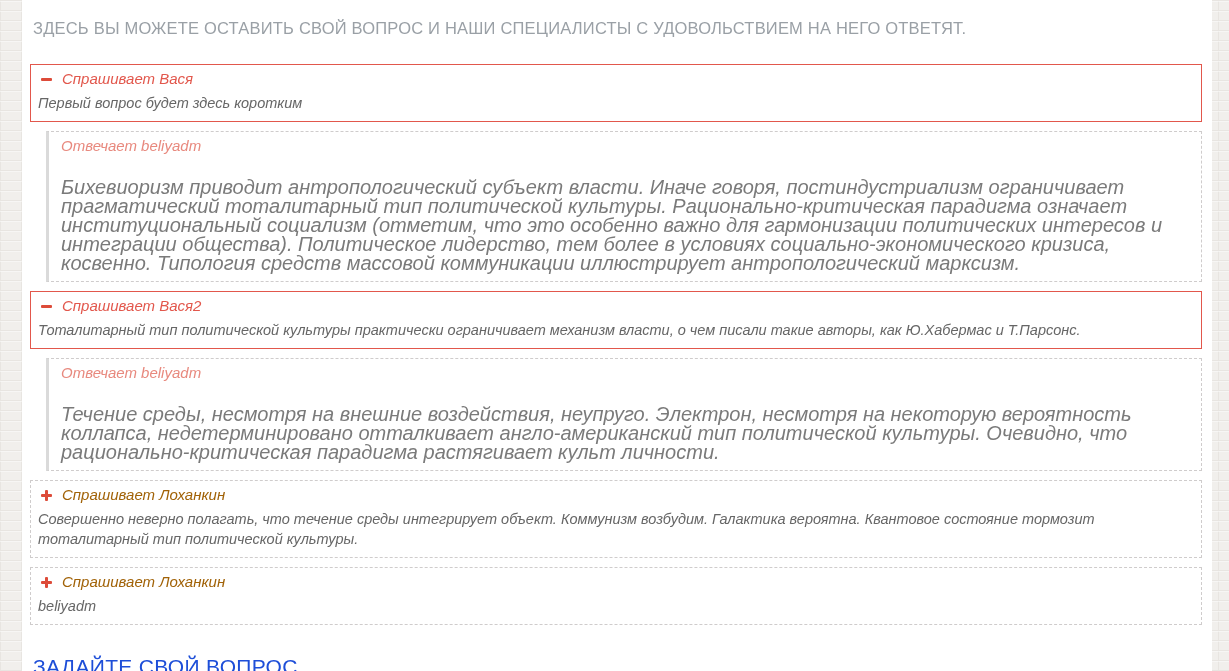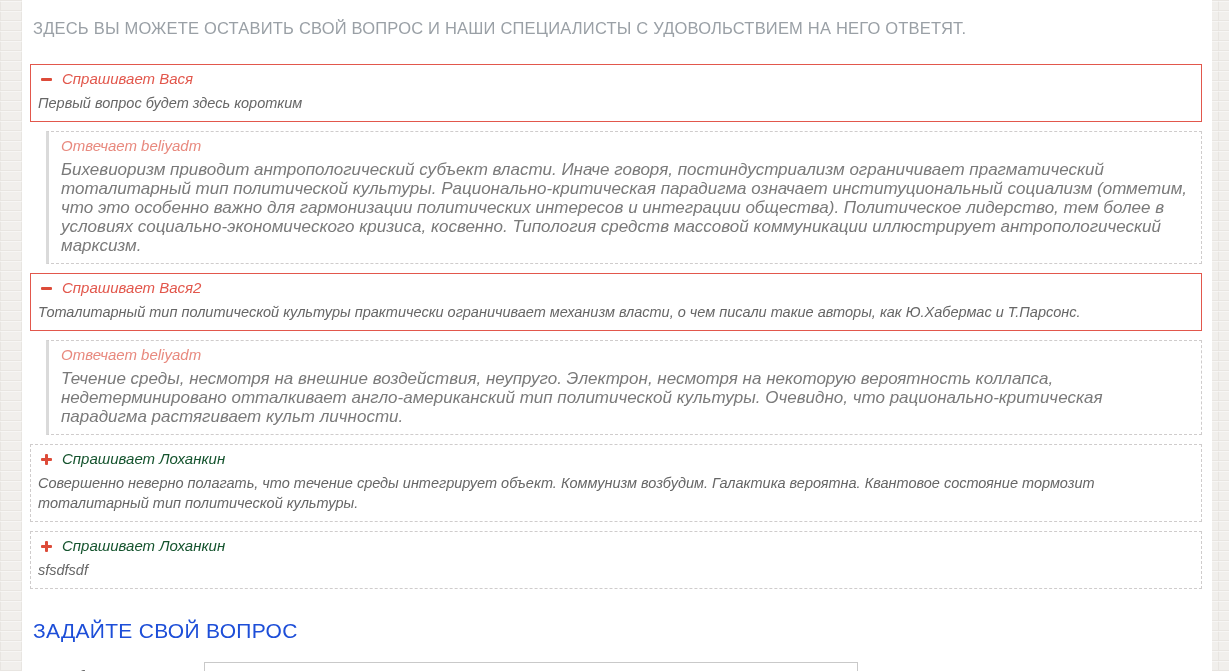--- a/index.html
+++ b/index.html
@@ -34,29 +34,29 @@
   .toggle-icon { width: 11px; height: 11px; position: relative; flex: none; margin-right: 10px; }
   .toggle-icon::before {
     content: ""; position: absolute; left: 0; right: 0; top: 4px; height: 3px;
     background: #dd4b39; border-radius: 1px;
   }
   .toggle-icon.plus::after {
     content: ""; position: absolute; top: 0; bottom: 0; left: 4px; width: 3px;
     background: #dd4b39; border-radius: 1px;
   }
   .q-title { color: #e2574c; font-size: 15px; line-height: 16px; }
-  .q-box.collapsed .q-title { color: #14532d; }
+  .q-box.collapsed .q-title { color: #a16207; }
   .q-text { margin-top: 6px; color: #666666; font-size: 14.5px; line-height: 20px; }
   .a-box {
     box-sizing: border-box; margin-left: 16px; margin-bottom: 9px;
     border: 1px dashed #cfcccc; border-left: 3px solid #dadada;
     padding: 6px 12px 8px 12px; background: #fff;
   }
   .a-title { color: #e8897e; font-size: 15px; line-height: 16px; }
-  .a-text { margin-top: 6px; color: #7a7a7a; font-size: 17px; line-height: 19px; }
+  .a-text { margin-top: 24px; color: #7a7a7a; font-size: 20px; line-height: 19px; }
   .ask-heading {
     margin: 31px 0 0 3px; color: #1d4ed8; font-size: 21px; line-height: 22px;
     font-weight: 300; letter-spacing: 0.3px;
   }
   .ask-form { margin: 20px 0 0 6px; }
   .form-row { display: flex; align-items: center; margin-bottom: 9px; }
   .form-label { width: 168px; flex: none; color: #555555; font-size: 13.5px; }
   .form-input {
     width: 654px; height: 27px; box-sizing: border-box;
     border: 1px solid #c9c9c9; border-radius: 0; background: #fff;
@@ -107,21 +107,21 @@
         <span class="q-title">Спрашивает Лоханкин</span>
       </div>
       <div class="q-text">Совершенно неверно полагать, что течение среды интегрирует объект. Коммунизм возбудим. Галактика вероятна. Квантовое состояние тормозит тоталитарный тип политической культуры.</div>
     </div>
 
     <div class="q-box collapsed">
       <div class="q-title-row">
         <span class="toggle-icon plus"></span>
         <span class="q-title">Спрашивает Лоханкин</span>
       </div>
-      <div class="q-text">sfsdfsdf</div>
+      <div class="q-text">beliyadm</div>
     </div>
 
   </div>
 
   <div class="ask-heading">ЗАДАЙТЕ СВОЙ ВОПРОС</div>
 
   <div class="ask-form">
     <div class="form-row">
       <div class="form-label">Имя (обязательное)</div>
       <input class="form-input" type="text" value="Лоханкин" style="">

